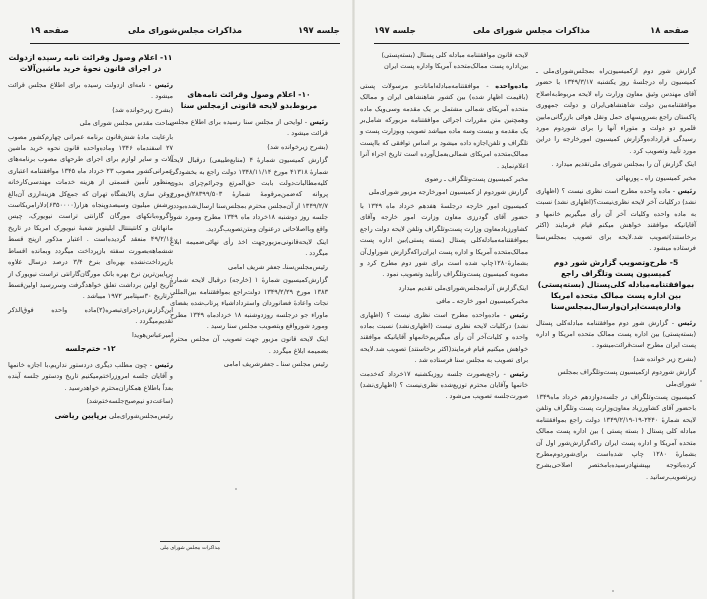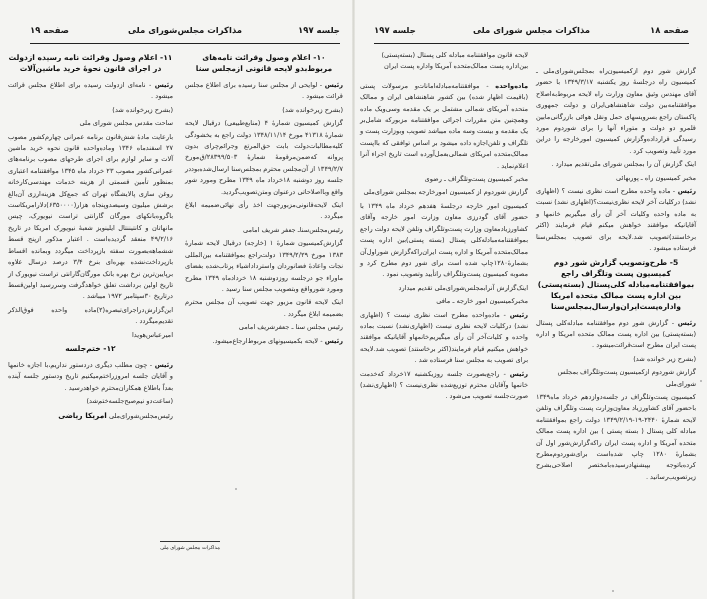--- a/index.html
+++ b/index.html
@@ -28,21 +28,21 @@
   .h-left { left:0; }
 
   .col { position:absolute; top:50px; direction:rtl; text-align:justify;
          font-size:6.6px; line-height:11.4px; color:#2a2a2a; }
   .col p { margin:0 0 2px 0; }
   .col .c { text-align:right; }
   .col .title { font-weight:bold; font-size:7.6px; text-align:center; line-height:11px; margin:2px 0 6px; color:#111; }
   .col .speaker { font-weight:bold; color:#111; }
   .col .gap { height:6px; }
 
-  .page-left .col-r { left:185px; width:158px; }
+  .page-left .col-r { left:170px; width:158px;margin-top:37px; }
   .page-left .col-l { left:8px; width:165px; }
   .page-right .col-r { left:182px; width:160px;margin-top:16px; }
   .page-right .col-l { left:6px; width:168px; }
 
   .closing-sig { font-weight:bold; font-size:7.4px; color:#111; }
   .footer { position:absolute; left:160px; top:541px; width:60px; text-align:center;
             font-size:5px; border-top:1px solid #333; padding-top:2px; direction:rtl; }
   .speck { position:absolute; width:2px; height:2px; background:#aaa; border-radius:1px; }
 </style>
 </head>
@@ -61,35 +61,34 @@
     <div class="col col-r">
       <p class="title">۱۰- اعلام وصول وقرائت نامه‌های مربوط‌بدو لایحه قانونی ازمجلس سنا</p>
       <p><span class="speaker">رئیس</span> <span>- لوایحی از مجلس سنا رسیده برای اطلاع مجلس قرائت میشود .</span></p>
       <p class="c">(بشرح زیرخوانده شد)</p>
       <p>گزارش کمیسیون شمارهٔ ۴ (منابع‌طبیعی) درقبال لایحه شمارهٔ ۴۱۳۱۸ مورخ ۱۳۴۸/۱۱/۱۴ دولت راجع به بخشودگی کلیه‌مطالبات‌دولت بابت حق‌المرتع وجرائم‌چرای بدون پروانه که‌ضمن‌مرقومهٔ شمارهٔ ۲۸۳۹۹/۵۰۳/ق‌مورخ ۱۳۴۹/۲/۷ از آن‌مجلس محترم بمجلس‌سنا ارسال‌شده‌بوددر جلسه روز دوشنبه ۱۸خرداد ماه ۱۳۴۹ مطرح ومورد شور واقع وبااصلاحاتی درعنوان ومتن‌تصویب‌گردید.</p>
       <p>اینک لایحه‌قانونی‌مزبورجهت اخذ رأی نهائی‌ضمیمه ابلاغ میگردد .</p>
       <p class="c">رئیس‌مجلس‌سنا‌ـ جعفر شریف امامی</p>
       <p>گزارش‌کمیسیون شمارهٔ ۱ (خارجه) درقبال لایحه شمارهٔ ۱۳۸۳ مورخ ۱۳۴۹/۲/۲۹ دولت‌راجع بموافقتنامه بین‌المللی نجات واعادهٔ فضانوردان واسترداداشیاء پرتاب‌شده بفضای ماوراء جو درجلسه روزدوشنبه ۱۸ خردادماه ۱۳۴۹ مطرح ومورد شورواقع وبتصویب مجلس سنا رسید .</p>
       <p>اینک لایحه قانون مزبور جهت تصویب آن مجلس محترم بضمیمه ابلاغ میگردد .</p>
       <p class="c">رئیس مجلس سنا ـ جعفرشریف امامی</p>
-      <p><span class="speaker">رئیس</span> <span>- لایحه بکمیسیونهای مربوط‌ارجاع‌میشود.</span></p>
     </div>
 
     <div class="col col-l">
       <p class="title">۱۱- اعلام وصول وقرائت نامه رسیده ازدولت در اجرای قانون نحوهٔ خرید ماشین‌آلات</p>
       <p><span class="speaker">رئیس</span> <span>- نامه‌ای ازدولت رسیده برای اطلاع مجلس قرائت میشود .</span></p>
       <p class="c">(بشرح زیرخوانده شد)</p>
       <p class="c">ساحت مقدس مجلس شورای ملی</p>
       <p>بارعایت مادهٔ شش‌قانون برنامه عمرانی چهارم‌کشور مصوب ۲۷ اسفندماه ۱۳۴۶ وماده‌واحده قانون نحوه خرید ماشین آلات و سایر لوازم برای اجرای طرحهای مصوب برنامه‌های عمرانی‌کشور مصوب ۲۳ خرداد ماه ۱۳۴۵ موافقتنامه اعتباری بمنظور تأمین قسمتی از هزینه خدمات مهندسی‌کارخانه روغن سازی پالایشگاه تهران که جمع‌کل هزینه‌ارزی آن‌بالغ برشش میلیون وسیصدوپنجاه هزار(۶۳۵۰۰۰۰)دلارامریکاست باگروه‌بانکهای مورگان گارانتی تراست نیویورک، چیس مانهاتان و کانتیننتال ایلینویز شعبهٔ نیویورک امریکا در تاریخ ۴۹/۲/۱۶ منعقد گردیده‌است . اعتبار مذکور ازپنج قسط ششماهه‌بصورت سفته بازپرداخت میگردد وبمانده اقساط بازپرداخت‌نشده بهره‌ای بنرخ ۳/۴ درصد درسال علاوه برپایین‌ترین نرخ بهره بانک مورگان‌گارانتی تراست نیویورک از تاریخ اولین برداشت تعلق خواهدگرفت وسررسید اولین‌قسط درتاریخ ۳۰سپتامبر ۱۹۷۲ میباشد .</p>
       <p>این‌گزارش‌دراجرای‌تبصره(۲)ماده واحده فوق‌الذکر تقدیم‌میگردد .</p>
       <p class="c">امیرعباس‌هویدا</p>
       <p class="title">۱۲- ختم‌جلسه</p>
       <p><span class="speaker">رئیس</span> <span>- چون مطلب دیگری دردستور نداریم،با اجازه خانمها و آقایان جلسه امروزراختم‌میکنیم تاریخ ودستور جلسه آینده بعداً باطلاع همکاران‌محترم خواهدرسید .</span></p>
       <p class="c">(ساعت‌دو نیم‌صبح‌جلسه‌ختم‌شد)</p>
-      <p class="c"><span>رئیس‌مجلس‌شورای‌ملی</span> <span class="closing-sig">امریکا ریاضی</span></p>
+      <p class="c"><span>رئیس‌مجلس‌شورای‌ملی</span> <span class="closing-sig">برپایین ریاضی</span></p>
     </div>
 
     <div class="footer">مذاکرات مجلس شورای ملی</div>
   </div>
 
   <div class="gutter"></div>
 
   <div class="page page-right">
     <div class="header">
       <span class="h-right">صفحه ۱۸</span>
@@ -108,21 +107,21 @@
       <p class="c">(بشرح زیر خوانده شد)</p>
       <p class="c">گزارش شوردوم ازکمیسیون پست‌وتلگراف بمجلس شورای‌ملی</p>
       <p>کمیسیون پست‌وتلگراف در جلسه‌دوازدهم خرداد ماه۱۳۴۹ باحضور آقای کشاورزیاد معاون‌وزارت پست وتلگراف وتلفن لایحه شمارهٔ ۲۴۴۰-۱۹-۱۳۴۹/۲/۱۹ دولت راجع بموافقتنامه مبادله کلی پستال ( بسته پستی ) بین اداره پست ممالک متحده آمریکا و اداره پست ایران راکه‌گزارش‌شور اول آن بشمارهٔ ۱۲۸۰ چاپ شده‌است برای‌شوردوم‌مطرح کرده‌باتوجه بپیشنهادرسیده‌بامختصر اصلاحی‌بشرح زیرتصویب‌رسانید .</p>
     </div>
 
     <div class="col col-l">
       <p class="c">لایحه قانون موافقتنامه مبادله کلی پستال (بسته‌پستی) بین‌اداره پست ممالک‌متحده آمریکا واداره پست ایران</p>
       <div class="gap"></div>
       <p><span class="speaker">ماده‌واحده</span> <span>- موافقتنامه‌مبادله‌امانات‌و مرسولات پستی (باقیمت اظهار شده) بین کشور شاهنشاهی ایران و ممالک متحده آمریکای شمالی مشتمل بر یک مقدمه وسی‌ویک ماده وهمچنین متن مقررات اجرائی موافقتنامه مزبورکه شامل‌بر یک مقدمه و بیست وسه ماده میباشد تصویب وبوزارت پست و تلگراف و تلفن‌اجازه داده میشود بر اساس توافقی که بااپست ممالک‌متحده امریکای شمالی‌بعمل‌آورده است تاریخ اجراء آنرا اعلام‌نماید .</span></p>
       <p class="c">مخبر کمیسیون پست‌وتلگراف ـ رضوی</p>
-      <p class="c">گزارش شوردوم از کمیسیون امورخارجه بمجلس شورای‌ملی</p>
+      <p class="c">گزارش شوردوم از کمیسیون امورخارجه مزبور شورای‌ملی</p>
       <p>کمیسیون امور خارجه درجلسهٔ هفدهم خرداد ماه ۱۳۴۹ با حضور آقای گودرزی معاون وزارت امور خارجه وآقای کشاورزیادمعاون وزارت پست‌وتلگراف وتلفن لایحه دولت راجع بموافقتنامه‌مبادله‌کلی پستال (بسته پستی)بین اداره پست ممالک‌متحده آمریکا و اداره پست ایران‌راکه‌گزارش شوراول‌آن بشمارهٔ۱۲۸۰چاپ شده است برای شور دوم مطرح کرد و مصوبه کمیسیون پست‌وتلگراف راتأیید وتصویب نمود .</p>
       <p>اینک‌گزارش آنرابمجلس‌شورای‌ملی تقدیم میدارد</p>
       <p class="c">مخبرکمیسیون امور خارجه ـ مافی</p>
       <p><span class="speaker">رئیس</span> <span>- ماده‌واحده مطرح است نظری نیست ؟ (اظهاری نشد) درکلیات لایحه نظری نیست (اظهاری‌نشد) نسبت بماده واحده و کلیات‌آخر آن رأی میگیریم‌خانمهاو آقایانیکه موافقند خواهش میکنیم قیام فرمایند(اکثر برخاستند) تصویب شد.لایحه برای تصویب به مجلس سنا فرستاده شد .</span></p>
       <p><span class="speaker">رئیس</span> <span>- راجع‌بصورت جلسه روزیکشنبه ۱۷خرداد که‌خدمت خانمها وآقایان محترم توزیع‌شده نظری‌نیست ؟ (اظهاری‌نشد) صورت‌جلسه تصویب می‌شود .</span></p>
     </div>
   </div>
 
   <div class="speck" style="left:235px;top:488px"></div>
   <div class="speck" style="left:612px;top:590px"></div>

